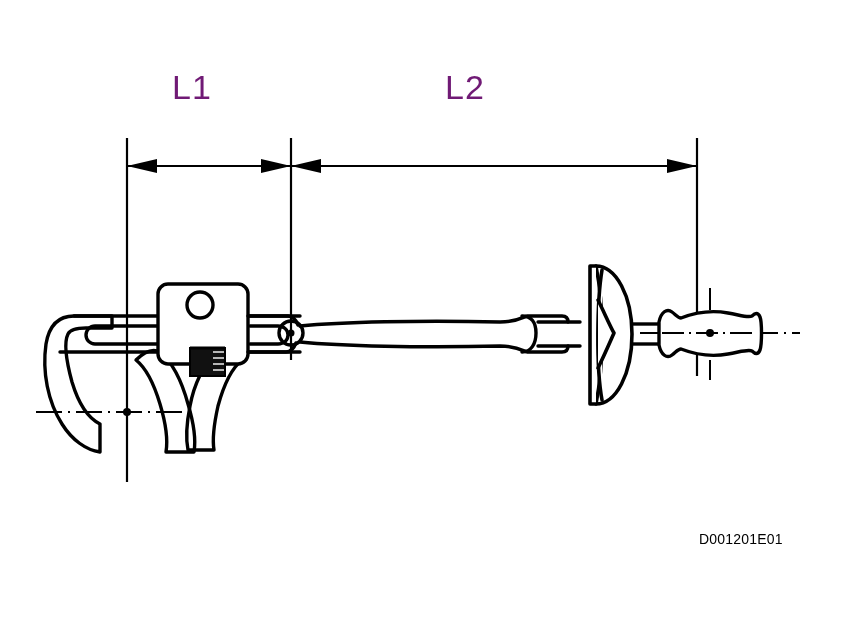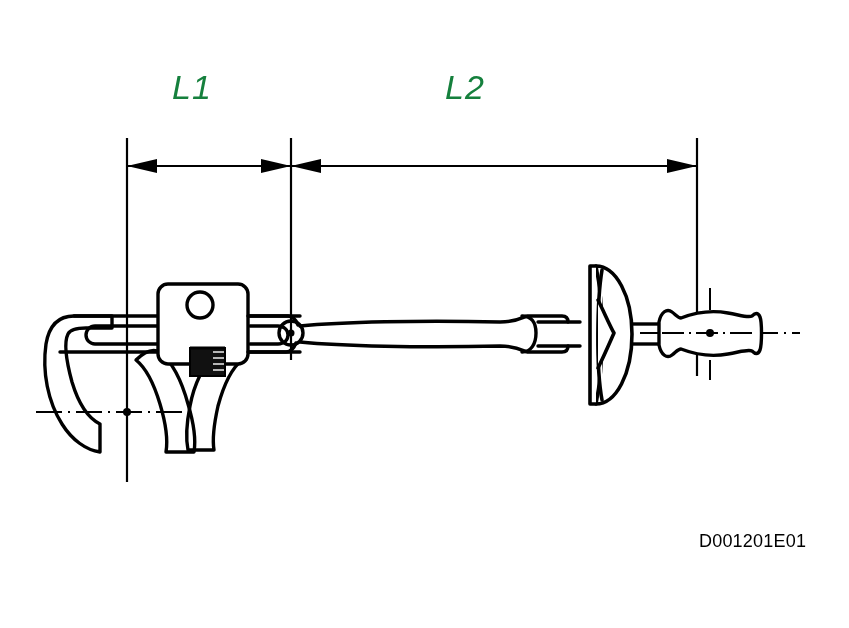--- a/index.html
+++ b/index.html
@@ -23,34 +23,33 @@
     left: 0;
     top: 0;
     width: 849px;
     height: 628px;
   }
   .dim-label {
     position: absolute;
     font-family: "Liberation Sans", sans-serif;
     font-size: 34px;
     font-weight: 400;
-    color: #15803d;
+    color: #701a75;
     letter-spacing: 1px;
     white-space: nowrap;
     line-height: 1;
-    font-style: italic;
   }
   #label-l1 { left: 172px; top: 70px; }
   #label-l2 { left: 445px; top: 70px; }
   #figure-code {
     position: absolute;
     left: 699px;
     top: 532px;
     font-family: "Liberation Sans", sans-serif;
-    font-size: 18px;
+    font-size: 14px;
     color: #000000;
     letter-spacing: 0.2px;
     white-space: nowrap;
     line-height: 1;
   }
 </style>
 </head>
 <body>
 
 <div id="stage">

